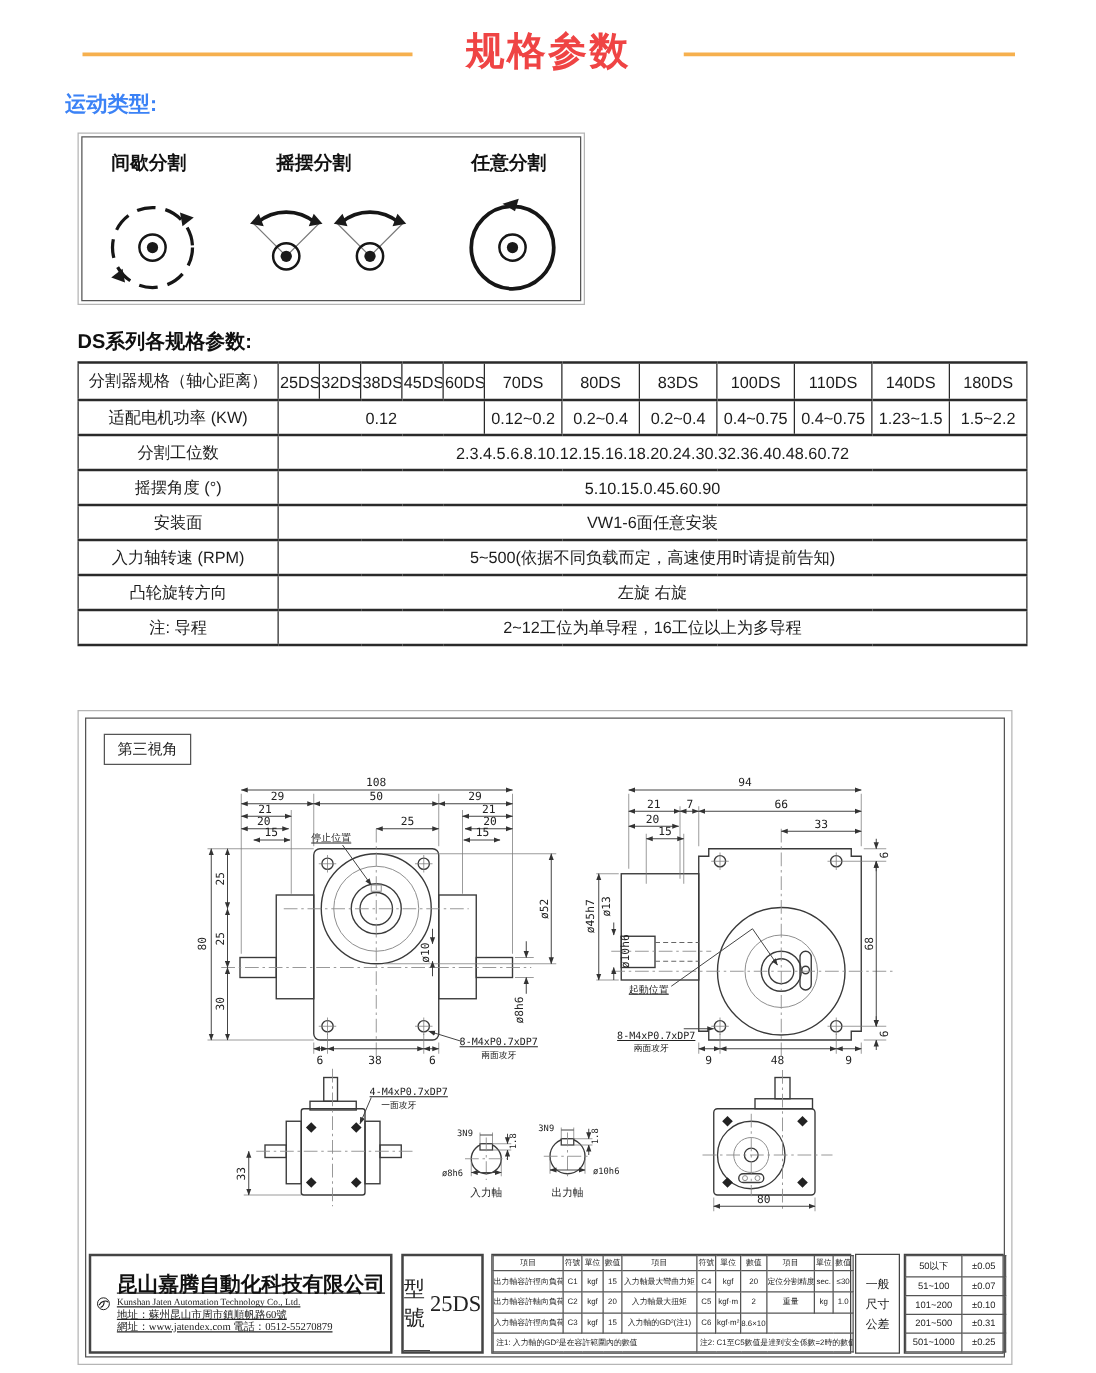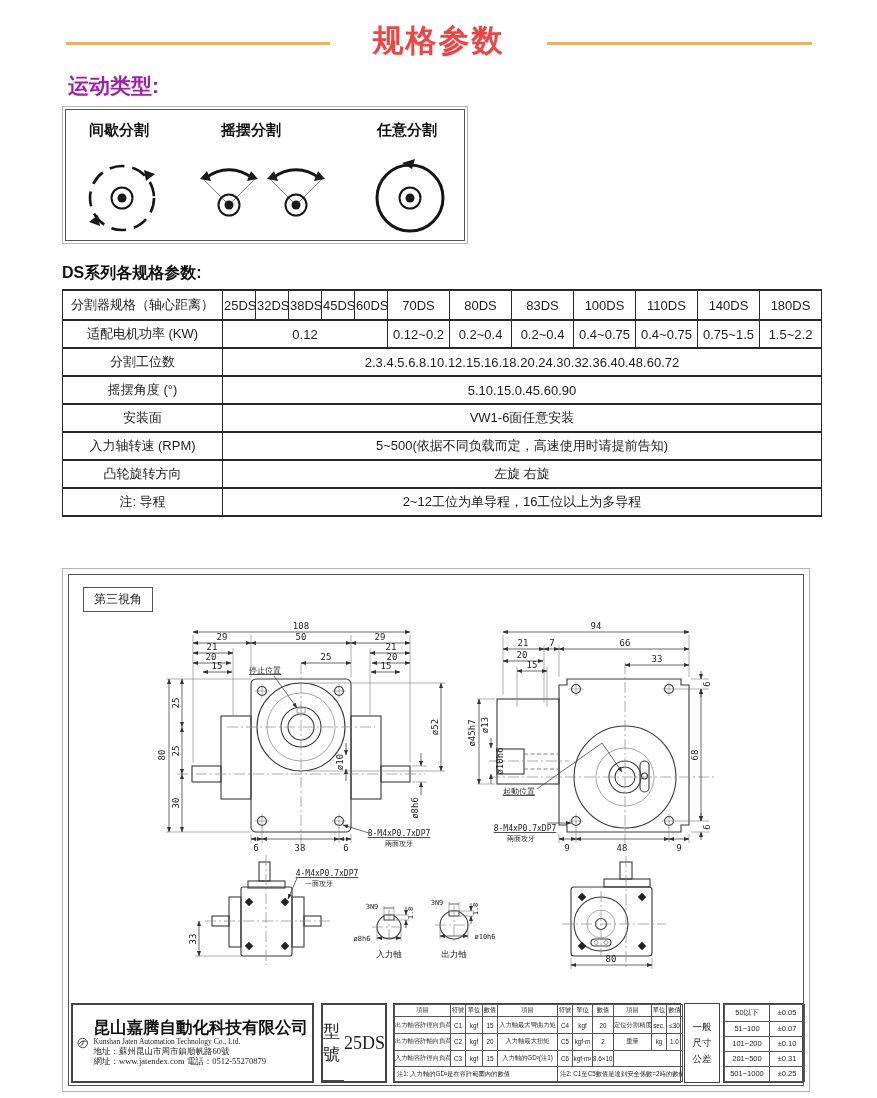--- a/index.html
+++ b/index.html
@@ -4,21 +4,21 @@
 <style>
   * { box-sizing: border-box; margin: 0; padding: 0; }
   body { width: 877px; height: 1098px; background: #fff; font-family: "Liberation Sans", sans-serif; position: relative; color: #222; }
   .page { position: absolute; inset: 0; width: 877px; height: 1098px; overflow: hidden; background: #fff; }
 
   .main-title { position: absolute; top: 20px; left: 0; width: 100%; text-align: center; font-size: 31px; font-weight: bold; color: #ef4444; letter-spacing: 2px; }
   .rule { position: absolute; top: 42px; height: 3px; background: #f6b04e; }
   .rule-left { left: 66px; width: 264px; }
   .rule-right { left: 547px; width: 265px; }
 
-  .motion-label { position: absolute; top: 72px; left: 68px; font-size: 21px; font-weight: bold; color: #a21caf; }
+  .motion-label { position: absolute; top: 72px; left: 52px; font-size: 17px; font-weight: bold; color: #3b82f6; }
   .motion-outer { position: absolute; top: 106px; left: 62px; width: 406px; height: 138px; border: 1px solid #b5b5b5; background: #fff; }
   .motion-inner { position: absolute; inset: 2px; border: 1px solid #555; }
 
   .spec-label { position: absolute; top: 263px; left: 62px; font-size: 16px; font-weight: bold; color: #101010; }
   table.spec { position: absolute; top: 289px; left: 62px; width: 759px; border-collapse: collapse; table-layout: fixed; font-size: 13px; color: #1c1c1c; background: #fff; border-radius: 20px; }
   table.spec td { border-left: 1px solid #2a2a2a; border-right: 1px solid #2a2a2a; border-top: 2px solid #2a2a2a; border-bottom: 2px solid #2a2a2a; text-align: center; vertical-align: middle; height: 28px; padding: 0 1px; overflow: hidden; white-space: nowrap; }
   table.spec tr.hdr td { height: 30px; }
 
   .draw-outer { position: absolute; top: 568px; left: 62px; width: 748px; height: 524px; border: 1px solid #b5b5b5; background: #fff; }
   .draw-inner { position: absolute; inset: 5px; border: 1px solid #555; }
@@ -34,21 +34,21 @@
   .mk  { fill: #1a1a1a; }
   text.dt { font-size: 9px; fill: #222; text-anchor: middle; }
   text.an { font-size: 8px; fill: #222; text-anchor: middle; }
   text.sm { font-size: 7px; fill: #222; text-anchor: middle; }
   text.lb { font-size: 8.5px; fill: #222; text-anchor: middle; }
   .u { text-decoration: underline; }
 
   .title-block { position: absolute; left: 2px; right: 2px; bottom: 2px; height: 80px; }
   .tb-box { position: absolute; bottom: 0; height: 80px; border: 2px solid #444; background: #fff; }
   .tb-company { left: 0; width: 243px; display: flex; align-items: center; gap: 5px; padding: 3px 4px; }
-  .tb-company .ctext { font-family: "Liberation Serif", serif; line-height: 1.15; }
+  .tb-company .ctext { font-family: "Liberation Serif", serif; line-height: 1.15; text-decoration: underline; }
   .name-cn { font-size: 16.5px; font-weight: bold; color: #111; white-space: nowrap; }
   .name-en { font-size: 7.5px; color: #222; white-space: nowrap; }
   .addr, .contact { font-size: 8.5px; color: #222; white-space: nowrap; }
   .tb-model { left: 250px; width: 66px; display: flex; font-family: "Liberation Serif", serif; }
   .tb-model .m1 { flex: 1; display: flex; align-items: center; justify-content: center; font-size: 17px; border-bottom: 1.5px solid #444; }
   .tb-model .m2 { flex: 1.2; display: flex; align-items: center; justify-content: center; font-size: 18px; }
   .tb-params { left: 322px; width: 288px; border-width: 1.5px; }
   table.params { width: 100%; height: 100%; border-collapse: collapse; table-layout: fixed; font-size: 6.3px; color: #222; }
   table.params td { border: 0.75px solid #555; text-align: center; vertical-align: middle; padding: 0; overflow: hidden; white-space: nowrap; }
   table.params tr.ph td { height: 12px; }
@@ -144,21 +144,21 @@
       <td>180DS</td>
     </tr>
     <tr>
       <td>适配电机功率 (KW)</td>
       <td colspan="5">0.12</td>
       <td>0.12~0.2</td>
       <td>0.2~0.4</td>
       <td>0.2~0.4</td>
       <td>0.4~0.75</td>
       <td>0.4~0.75</td>
-      <td>0.75~1.5</td>
+      <td>1.23~1.5</td>
       <td>1.5~2.2</td>
     </tr>
     <tr>
           <td>分割工位数</td>
           <td colspan="12">2.3.4.5.6.8.10.12.15.16.18.20.24.30.32.36.40.48.60.72</td>
         </tr>
     <tr>
           <td>摇摆角度 (°)</td>
           <td colspan="12">5.10.15.0.45.60.90</td>
         </tr>

